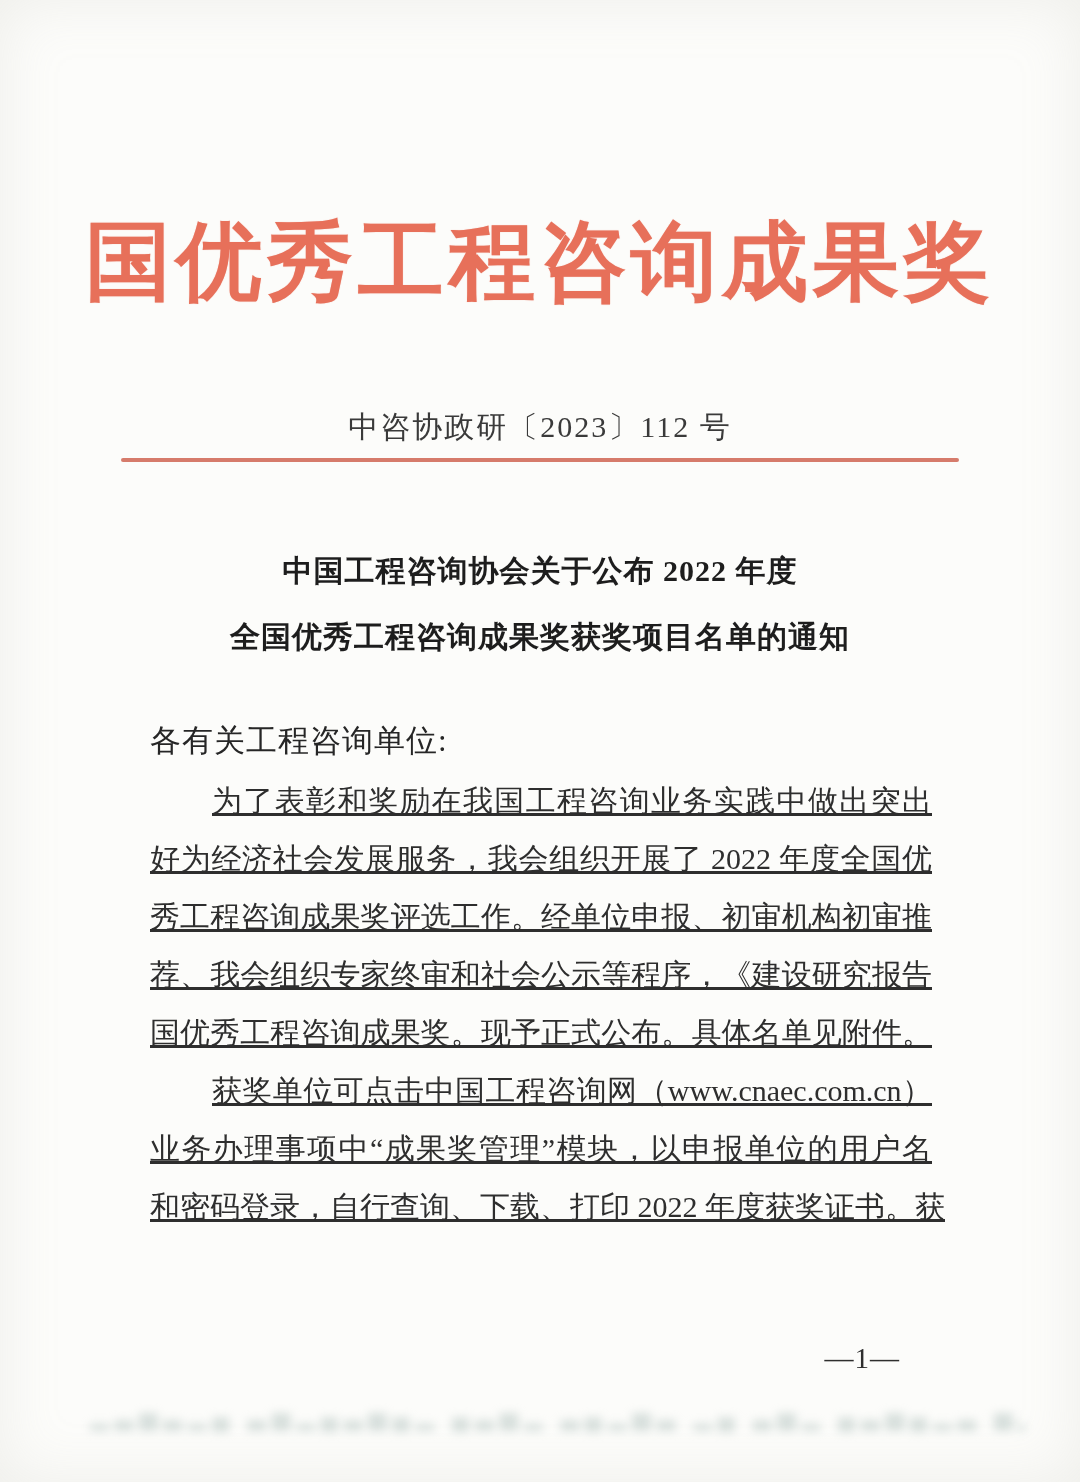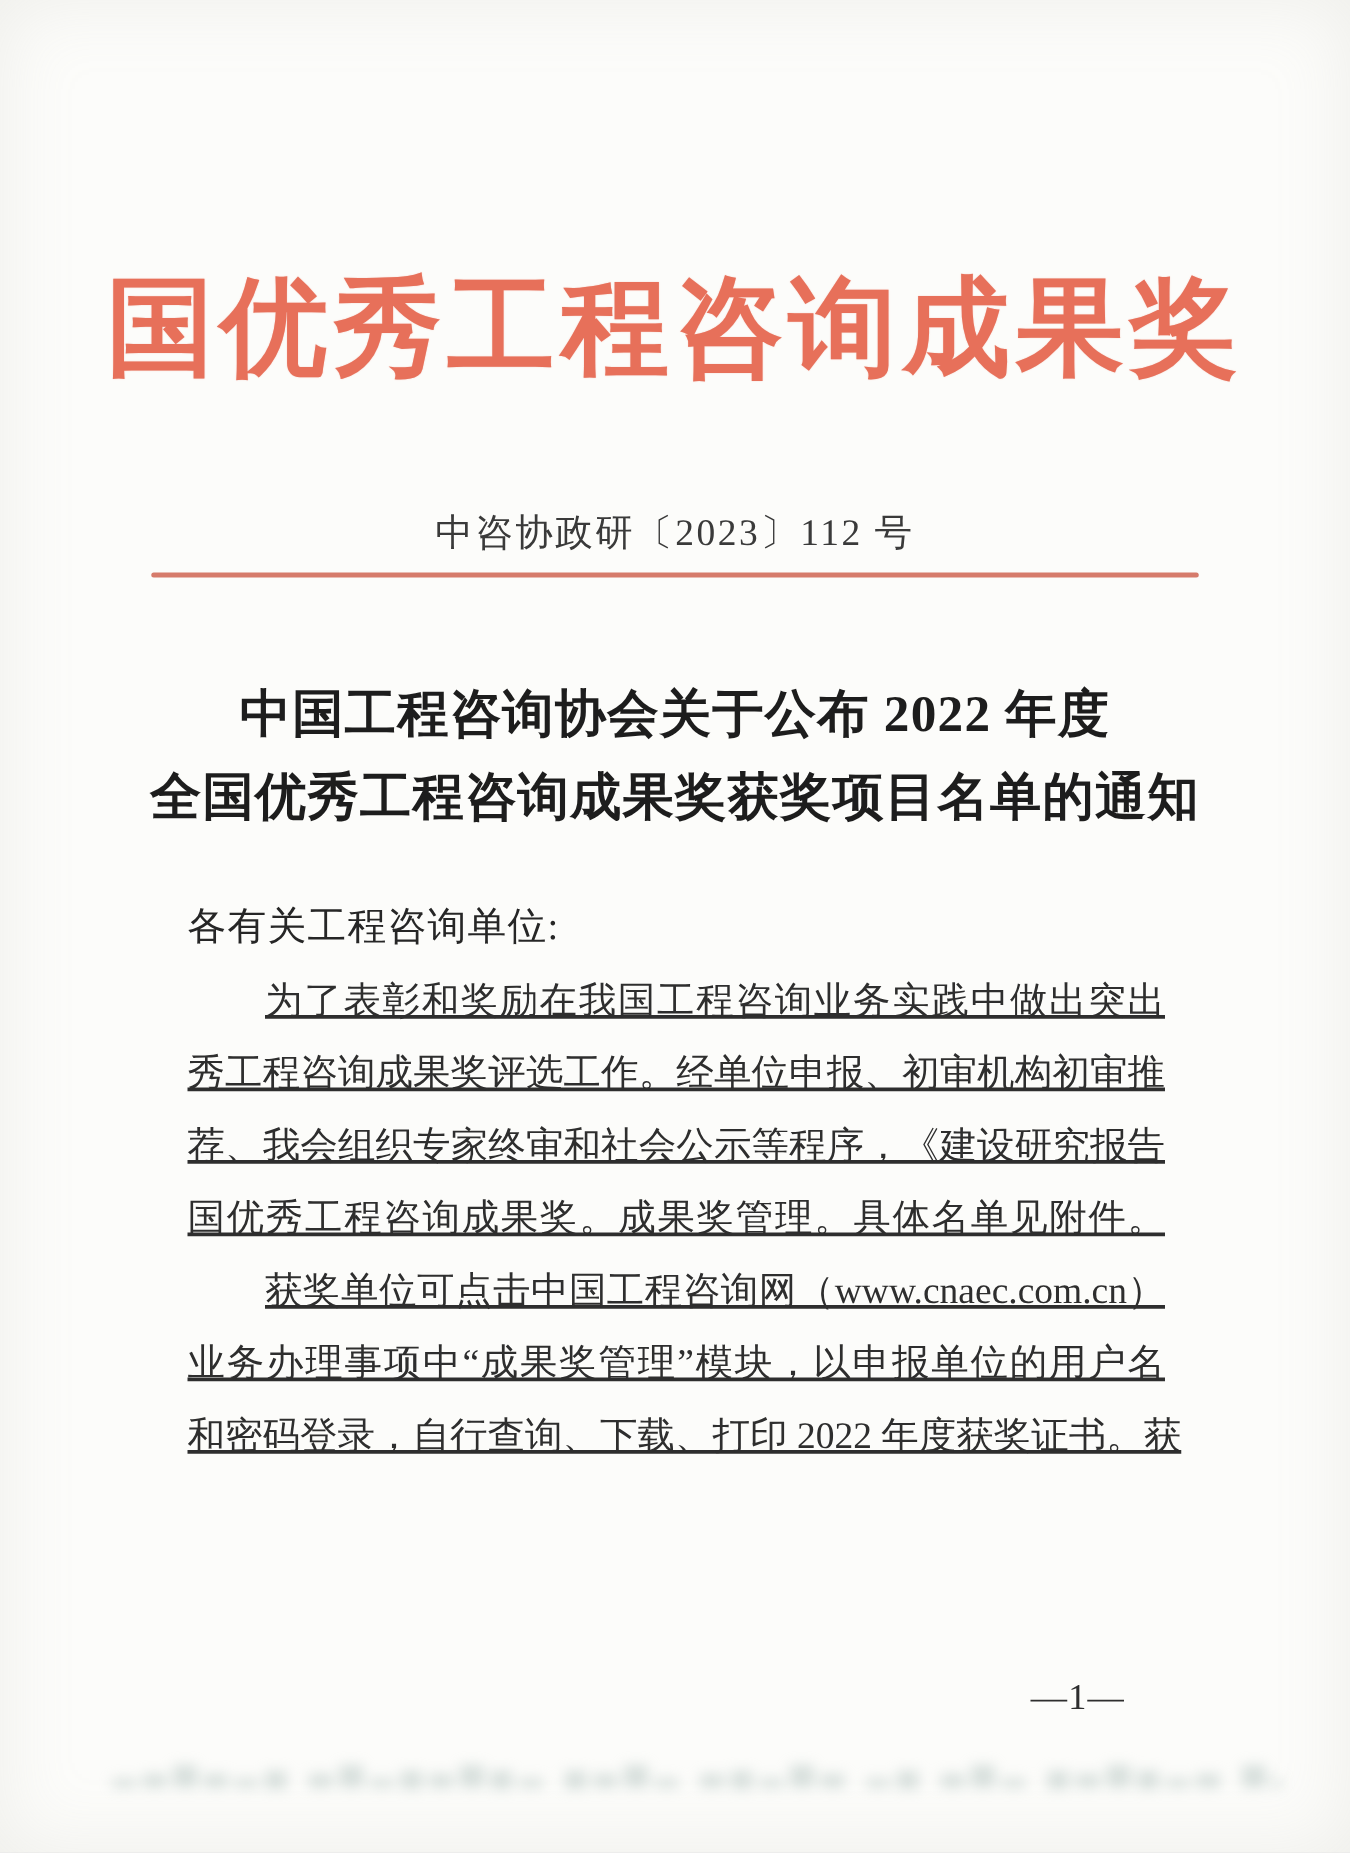--- a/index.html
+++ b/index.html
@@ -61,21 +61,21 @@
 
   
   .title {
     position: absolute;
     top: 538px;
     left: 0;
     width: 100%;
     text-align: center;
     color: #1d1d1d;
     font-weight: 700;
-    font-size: 41px;
+    font-size: 30px;
     letter-spacing: 1px;
   }
   .title .t-line {
     line-height: 66px;
     white-space: nowrap;
   }
 
   
   .salutation {
     position: absolute;
@@ -148,23 +148,24 @@
 
   <div class="title">
     <div class="t-line">中国工程咨询协会关于公布 2022 年度</div>
     <div class="t-line">全国优秀工程咨询成果奖获奖项目名单的通知</div>
   </div>
 
   <div class="salutation">各有关工程咨询单位:</div>
 
   <div class="body-block">
     <div class="body-line indent">为了表彰和奖励在我国工程咨询业务实践中做出突出</div>
+    <div class="body-line">好为经济社会发展服务，我会组织开展了 2022 年度全国优</div>
     <div class="body-line">秀工程咨询成果奖评选工作。经单位申报、初审机构初审推</div>
     <div class="body-line">荐、我会组织专家终审和社会公示等程序，《建设研究报告</div>
-    <div class="body-line">国优秀工程咨询成果奖。成果奖管理。具体名单见附件。</div>
+    <div class="body-line">国优秀工程咨询成果奖。现予正式公布。具体名单见附件。</div>
     <div class="body-line indent">获奖单位可点击中国工程咨询网（www.cnaec.com.cn）</div>
     <div class="body-line">业务办理事项中“成果奖管理”模块，以申报单位的用户名</div>
     <div class="body-line">和密码登录，自行查询、下载、打印 2022 年度获奖证书。获</div>
   </div>
 
   <div class="page-number">—1—</div>
 
   <div class="ghost-strip">▂▃▅▃▂▄ ▃▅▂▄▃▅▄▂ ▄▃▅▂ ▃▄▂▅▃ ▂▄ ▃▅▂ ▄▃▅▄▂▃ ▅▂▄</div>
 
 </div>

